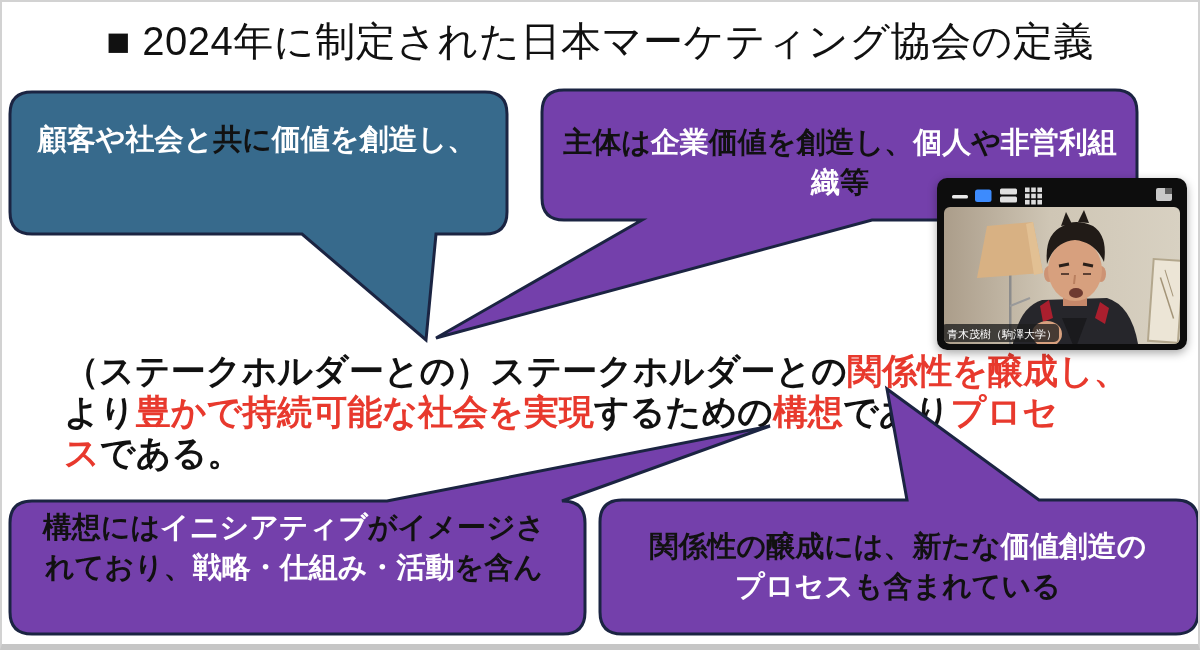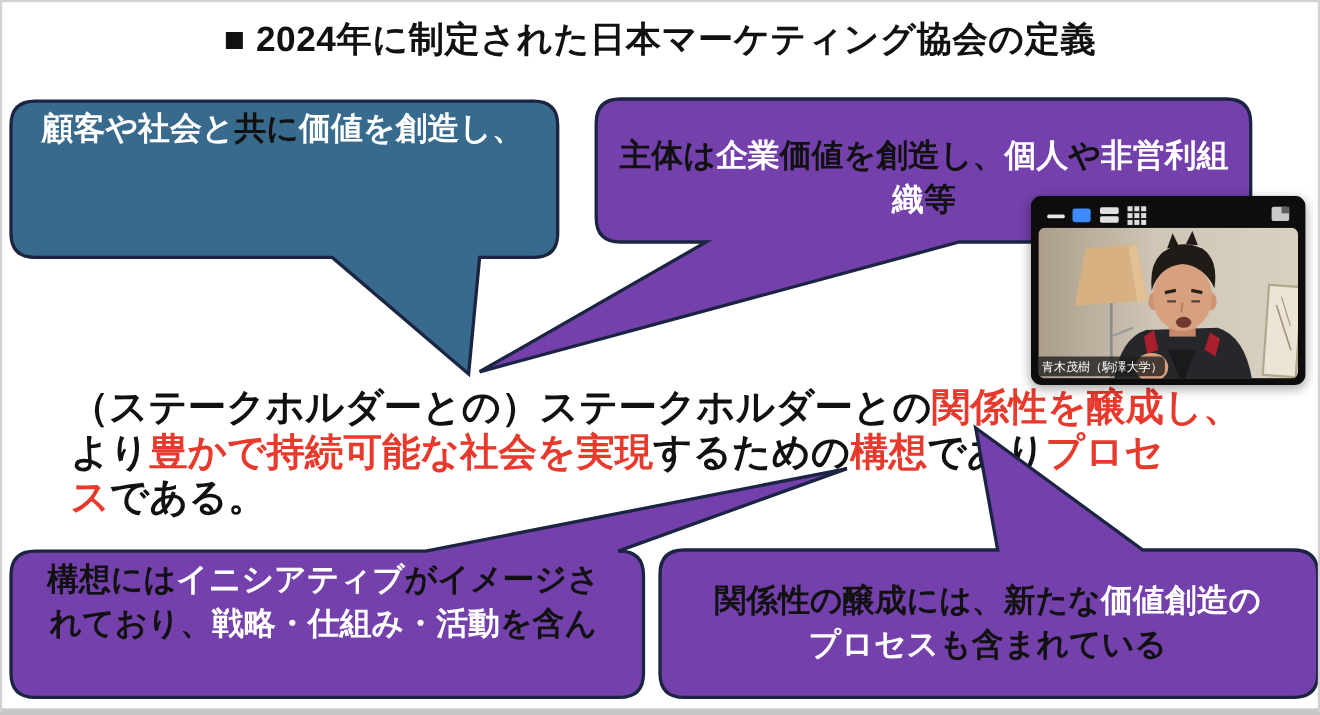--- a/index.html
+++ b/index.html
@@ -4,21 +4,21 @@
 <style>
   html,body{margin:0;padding:0;background:#888;}
   .page{
     position:relative;width:1200px;height:650px;background:#ffffff;
     overflow:hidden;box-sizing:border-box;
     border:2px solid #d2d2d2;border-bottom:6px solid #c6c6c6;
     font-family:"Liberation Sans","DejaVu Sans",sans-serif;
   }
   .title{
     position:absolute;top:12px;left:0;right:0;text-align:center;
-    font-size:32px;font-weight:700;color:#111;letter-spacing:.5px;
+    font-size:40px;font-weight:400;color:#111;letter-spacing:.5px;
     white-space:nowrap;z-index:1;
   }
   .main-text{
     position:absolute;left:62px;top:348px;z-index:1;
     font-size:35px;font-weight:700;line-height:41px;
   }
   .bubble-layer{position:absolute;left:0;top:0;z-index:2;pointer-events:none;}
   .bubble-teal{fill:var(--teal);stroke:var(--outline);stroke-width:3;}
   .bubble-purple{fill:var(--purple);stroke:var(--outline);stroke-width:3;}
   .bubble-text{
@@ -49,21 +49,21 @@
       <div class="seg-line"><span class="seg-r">ス</span><span class="seg-k">である。</span></div>
     </div>
 
   <svg class="bubble-layer" width="1200" height="650" viewBox="0 0 1200 650">
     <path class="bubble-teal" d="M 30 90 H 483 Q 505 90 505 112 V 210 Q 505 232 483 232 H 434 L 424 338 L 300 232 H 30 Q 8 232 8 210 V 112 Q 8 90 30 90 Z"></path>
     <path class="bubble-purple" d="M 562 88 H 1113 Q 1135 88 1135 110 V 196 Q 1135 218 1113 218 H 870 L 434 336 L 640 218 H 562 Q 540 218 540 196 V 110 Q 540 88 562 88 Z"></path>
     <path class="bubble-purple" d="M 30 499 H 385 L 768 424 L 560 499 H 561 Q 583 499 583 521 V 610 Q 583 632 561 632 H 30 Q 8 632 8 610 V 521 Q 8 499 30 499 Z"></path>
     <path class="bubble-purple" d="M 620 498 H 905 L 885 387 L 1037 498 H 1174 Q 1196 498 1196 520 V 610 Q 1196 632 1174 632 H 620 Q 598 632 598 610 V 520 Q 598 498 620 498 Z"></path>
   </svg>
 
-  <div class="bubble-text" style="left:14px;top:95px;width:482px;">
+  <div class="bubble-text" style="left:14px;top:117px;width:482px;">
       <div class="seg-line"><span class="seg-w">顧客や社会と</span><span class="seg-k">共に</span><span class="seg-w">価値を創造し、</span></div>
     </div>
 
   <div class="bubble-text" style="left:548px;top:120px;width:580px;">
       <div class="seg-line"><span class="seg-k">主体は</span><span class="seg-w">企業</span><span class="seg-k">価値を創造し、</span><span class="seg-w">個人</span><span class="seg-k">や</span><span class="seg-w">非営利組</span></div>
       <div class="seg-line"><span class="seg-w">織</span><span class="seg-k">等</span></div>
     </div>
 
   <div class="bubble-text" style="left:14px;top:505px;width:556px;">
       <div class="seg-line"><span class="seg-k">構想には</span><span class="seg-w">イニシアティブ</span><span class="seg-k">がイメージさ</span></div>

